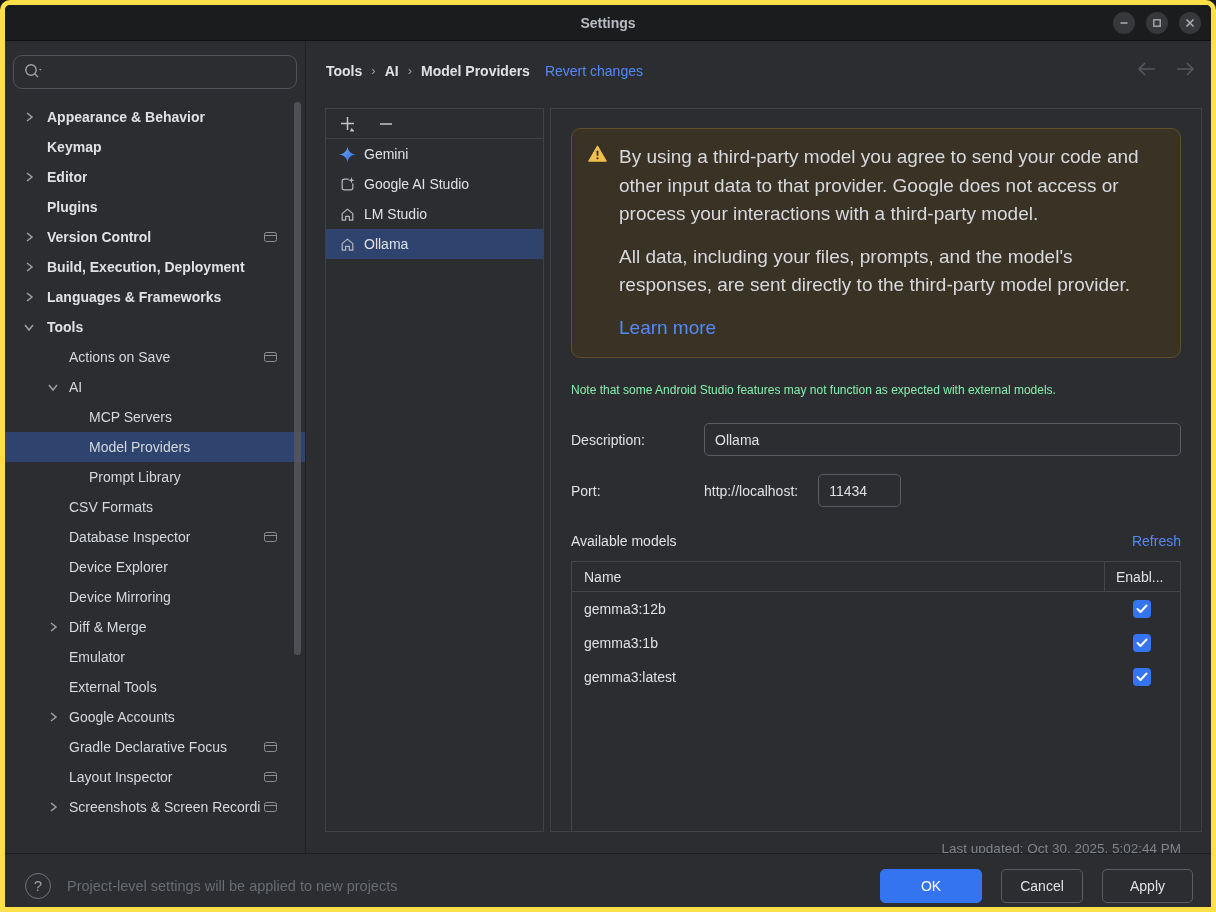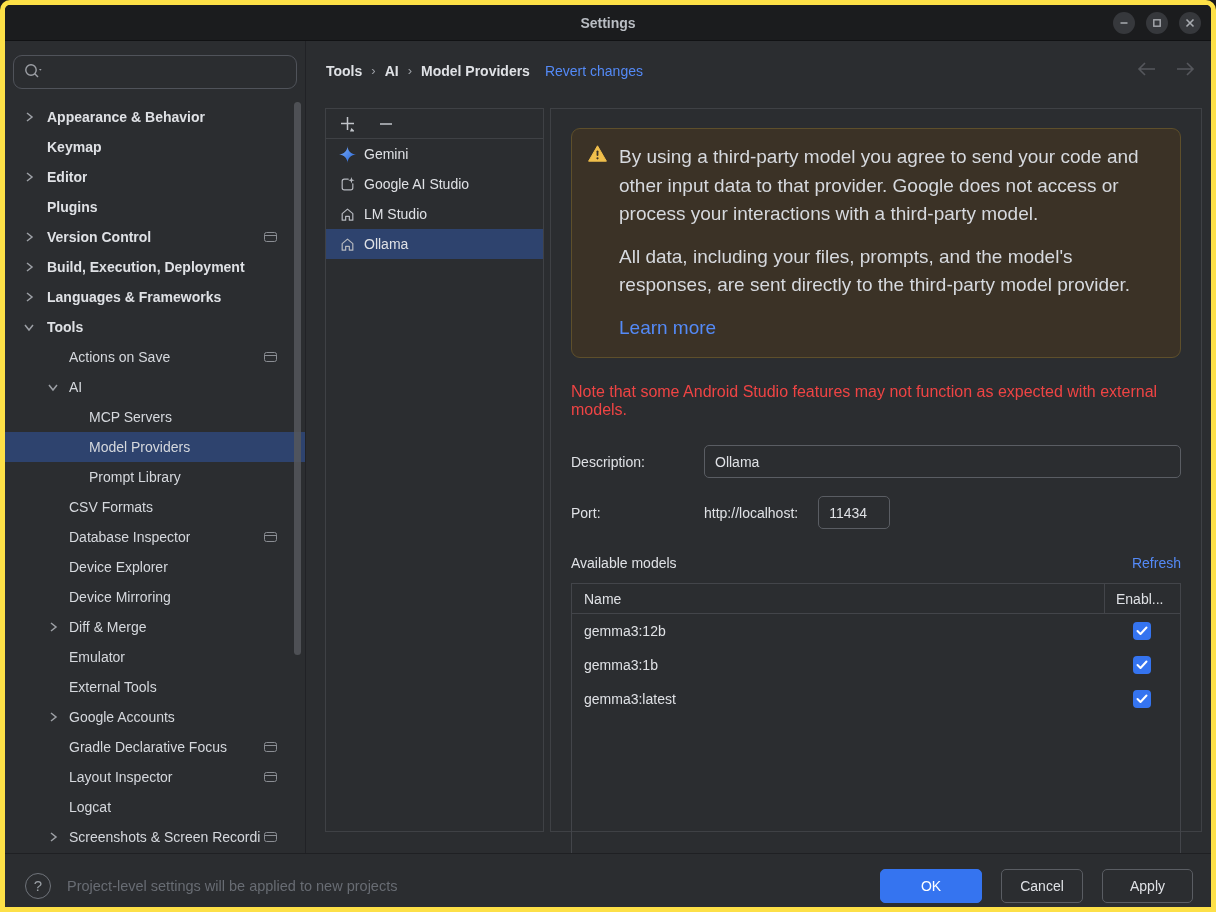--- a/index.html
+++ b/index.html
@@ -49,30 +49,30 @@
   .prov-row .p-ico { width:17px; height:17px; display:flex; align-items:center; justify-content:center; }
   .prov-row .p-lbl { color:#dfe1e5; font-size:14px; }
   
   .detail-panel { position:absolute; left:545px; top:103px; width:652px; height:724px;
     border:1px solid #3f4145; background:#2b2d30; padding:19px 20px 0 20px; }
   .warn-banner { border:1px solid #5e4f2b; background:#3b3226; border-radius:9px;
     padding:14px 18px 15px 16px; display:flex; gap:12px; }
   .warn-banner .w-txt { color:#d6d9de; font-size:19px; line-height:1.5; max-width:560px; }
   .warn-banner p + p { margin-top:14px; }
   .learn-link { display:inline-block; margin-top:14px; color:#548af7; cursor:pointer; }
-  .note-text { margin-top:25px; color:#ef4444; font-size:16px; }
+  .note-text { margin-top:25px; color:#86efac; font-size:12px; }
   .form-row { display:flex; align-items:center; }
   .row-desc { margin-top:26px;justify-content:center; }
   .row-port { margin-top:18px; }
   .f-label { width:133px; color:#dfe1e5; }
   .text-input { height:33px; border:1px solid #5a5d63; border-radius:5px; background:transparent;
     color:#dfe1e5; font-size:14px; font-family:inherit; padding:0 10px; outline:none; }
   .desc-input { flex:1; }
   .localhost-lbl { color:#dfe1e5; }
-  .port-input { width:72px; margin-left:20px; }
+  .port-input { width:83px; margin-left:20px; }
   .row-models { margin-top:26px; display:flex; align-items:center; }
   .models-lbl { color:#dfe1e5; }
   .refresh-link { margin-left:auto; color:#548af7; cursor:pointer; }
   .models-table { margin-top:12px; border:1px solid #43454a; height:271px; display:flex; flex-direction:column; }
   .tbl-header { height:30px; display:flex; border-bottom:1px solid #43454a; align-items:center; flex:0 0 auto; }
   .col-name { flex:1; padding-left:12px; color:#dfe1e5; }
   .col-enabled { width:76px; border-left:1px solid #43454a; height:100%; display:flex; align-items:center; padding-left:11px; color:#dfe1e5; }
   .tbl-row { height:34px; display:flex; align-items:center; flex:0 0 auto; }
   .tbl-row .cell-name { flex:1; padding-left:12px; color:#dfe1e5; }
   .tbl-row .cell-enabled { width:76px; display:flex; align-items:center; justify-content:center; }
@@ -264,23 +264,20 @@
         </span>
         <span class="lbl" style="margin-left: 64px;">Google Accounts</span>
       </div>
       <div class="tree-row">
         <span class="lbl" style="margin-left: 64px;">Gradle Declarative Focus</span>
         <span class="badge-ico"></span>
       </div>
       <div class="tree-row">
         <span class="lbl" style="margin-left: 64px;">Layout Inspector</span>
         <span class="badge-ico"></span>
-      </div>
-      <div class="tree-row">
-        <span class="lbl" style="margin-left: 64px;">Logcat</span>
       </div>
       <div class="tree-row">
         <span class="chev" style="left: 40px;">
           <svg width="12" height="12" viewBox="0 0 12 12">
             <path d="M4 2 L9 6 L4 10" fill="none" stroke="#9da0a6" stroke-width="1.5"></path>
           </svg>
         </span>
         <span class="lbl" style="margin-left: 64px;">Screenshots &amp; Screen Recordi</span>
         <span class="badge-ico"></span>
       </div>

